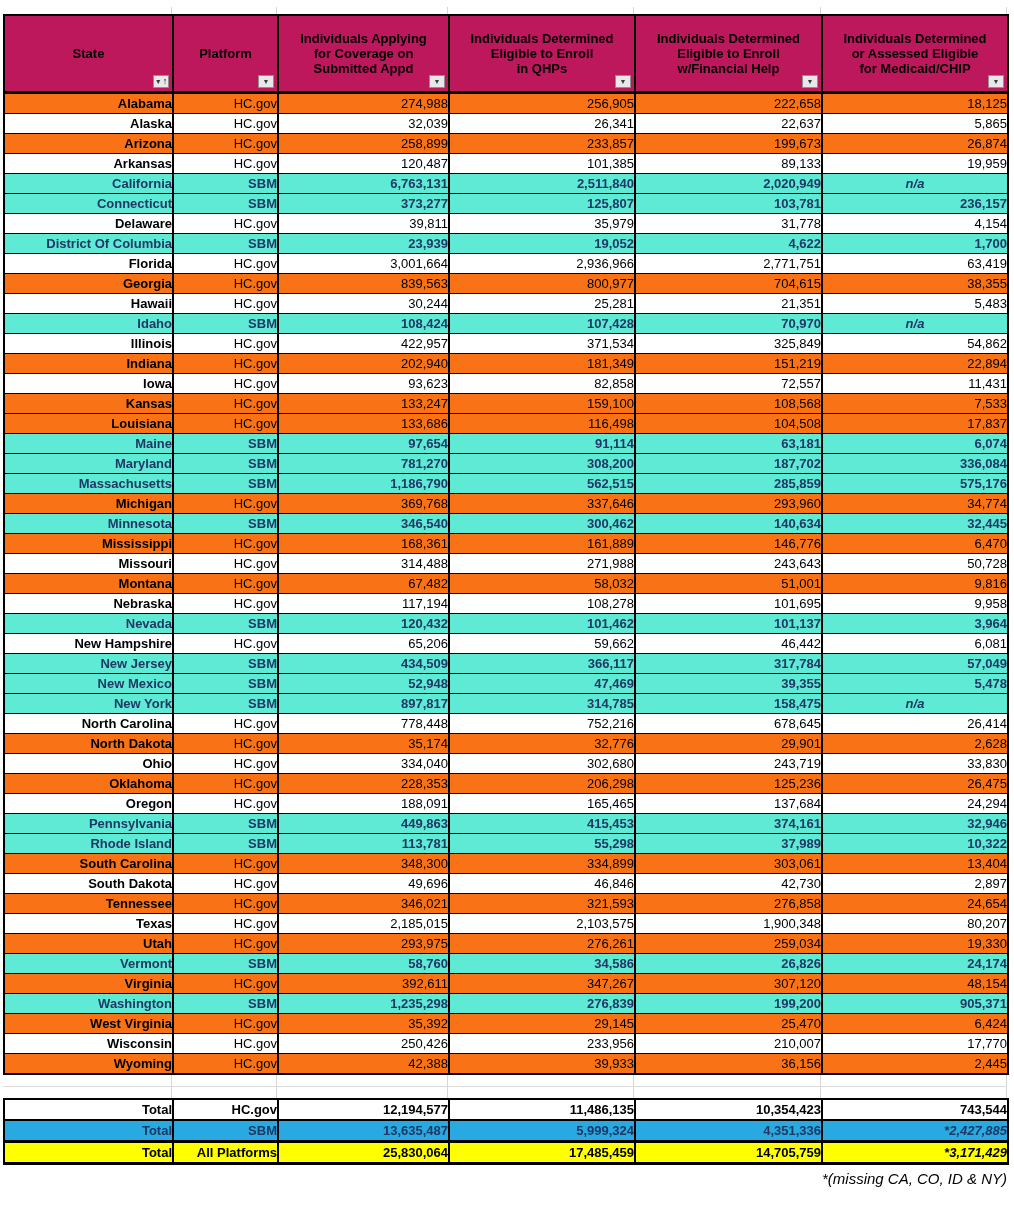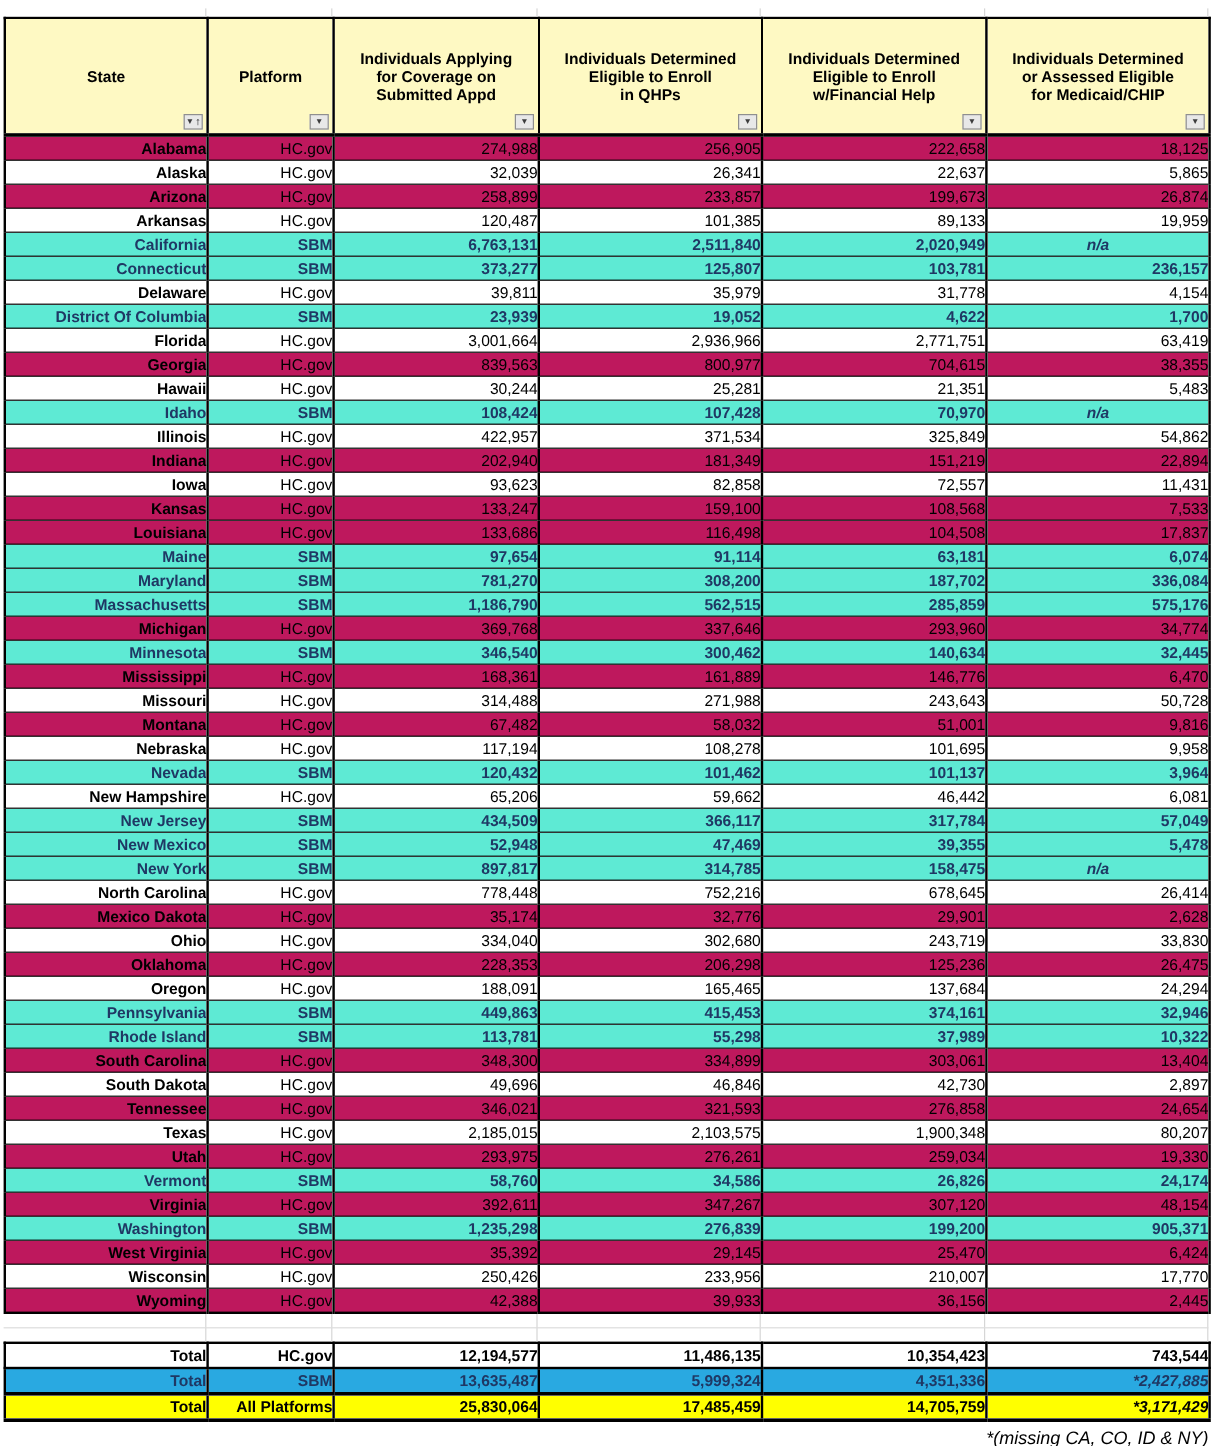--- a/index.html
+++ b/index.html
@@ -10,40 +10,40 @@
   .grid-strip span{display:block;height:100%;box-sizing:border-box;border-right:1px solid #d6d6d6;}
   .grid-strip.top{height:7px;}
   .grid-strip.gap{height:23px;position:relative;}
   .grid-strip.gap::after{content:"";position:absolute;left:0;right:0;top:11px;border-top:1px solid #dcdcdc;}
 
   table{border-collapse:collapse;table-layout:fixed;width:1004px;}
   table.main{border:2px solid #000;}
   table.main th{
     position:relative;border:2px solid #000;border-bottom:3px solid #000;
     height:59px;font-size:13px;font-weight:bold;text-align:center;vertical-align:middle;
-    padding:18px 2px;line-height:1.18;background:#fef9c3;
+    padding:8px 2px;line-height:1.18;background:#be185d;
   }
   .th-label{white-space:pre-line;}
   .filter-btn{
     position:absolute;right:3px;bottom:3px;width:16px;height:13px;
     background:#e8e8e8;border:1px solid #8f8f8f;box-sizing:border-box;
     display:flex;align-items:center;justify-content:center;gap:1px;
     font-size:8px;line-height:1;color:#3c3c3c;font-weight:normal;cursor:default;
   }
   .filter-btn .tri{font-size:7px;}
   .filter-btn .arr{font-size:9px;color:#000;font-weight:bold;}
 
   table.main td{
     border:1px solid #000;border-left:2px solid #000;border-right:2px solid #000;
     height:19px;font-size:13px;line-height:19px;padding:0;overflow:hidden;white-space:nowrap;
   }
   td.state{text-align:right;font-weight:bold;padding-right:3px;}
   td.platform{text-align:right;}
   td.num{text-align:right;padding-right:6px;}
-  tr.odd{background:#be185d;}
+  tr.odd{background:#f97316;}
   tr.even{background:#ffffff;}
   tr.sbm{background:#5eead4;}
   tr.sbm td{color:#1f3864;font-weight:bold;}
   td.na{text-align:center;font-style:italic;font-weight:normal;padding-right:0;}
   td.star{font-style:italic;}
 
   table.totals{border:2px solid #000;}
   table.totals td{
     border:2px solid #000;height:19px;font-size:13px;line-height:19px;
     font-weight:bold;padding:0;overflow:hidden;white-space:nowrap;
@@ -379,21 +379,21 @@
         </tr>
         <tr class="even">
           <td class="state">North Carolina</td>
           <td class="platform">HC.gov</td>
           <td class="num">778,448</td>
           <td class="num">752,216</td>
           <td class="num">678,645</td>
           <td class="num">26,414</td>
         </tr>
         <tr class="odd">
-          <td class="state">Mexico Dakota</td>
+          <td class="state">North Dakota</td>
           <td class="platform">HC.gov</td>
           <td class="num">35,174</td>
           <td class="num">32,776</td>
           <td class="num">29,901</td>
           <td class="num">2,628</td>
         </tr>
         <tr class="even">
           <td class="state">Ohio</td>
           <td class="platform">HC.gov</td>
           <td class="num">334,040</td>

